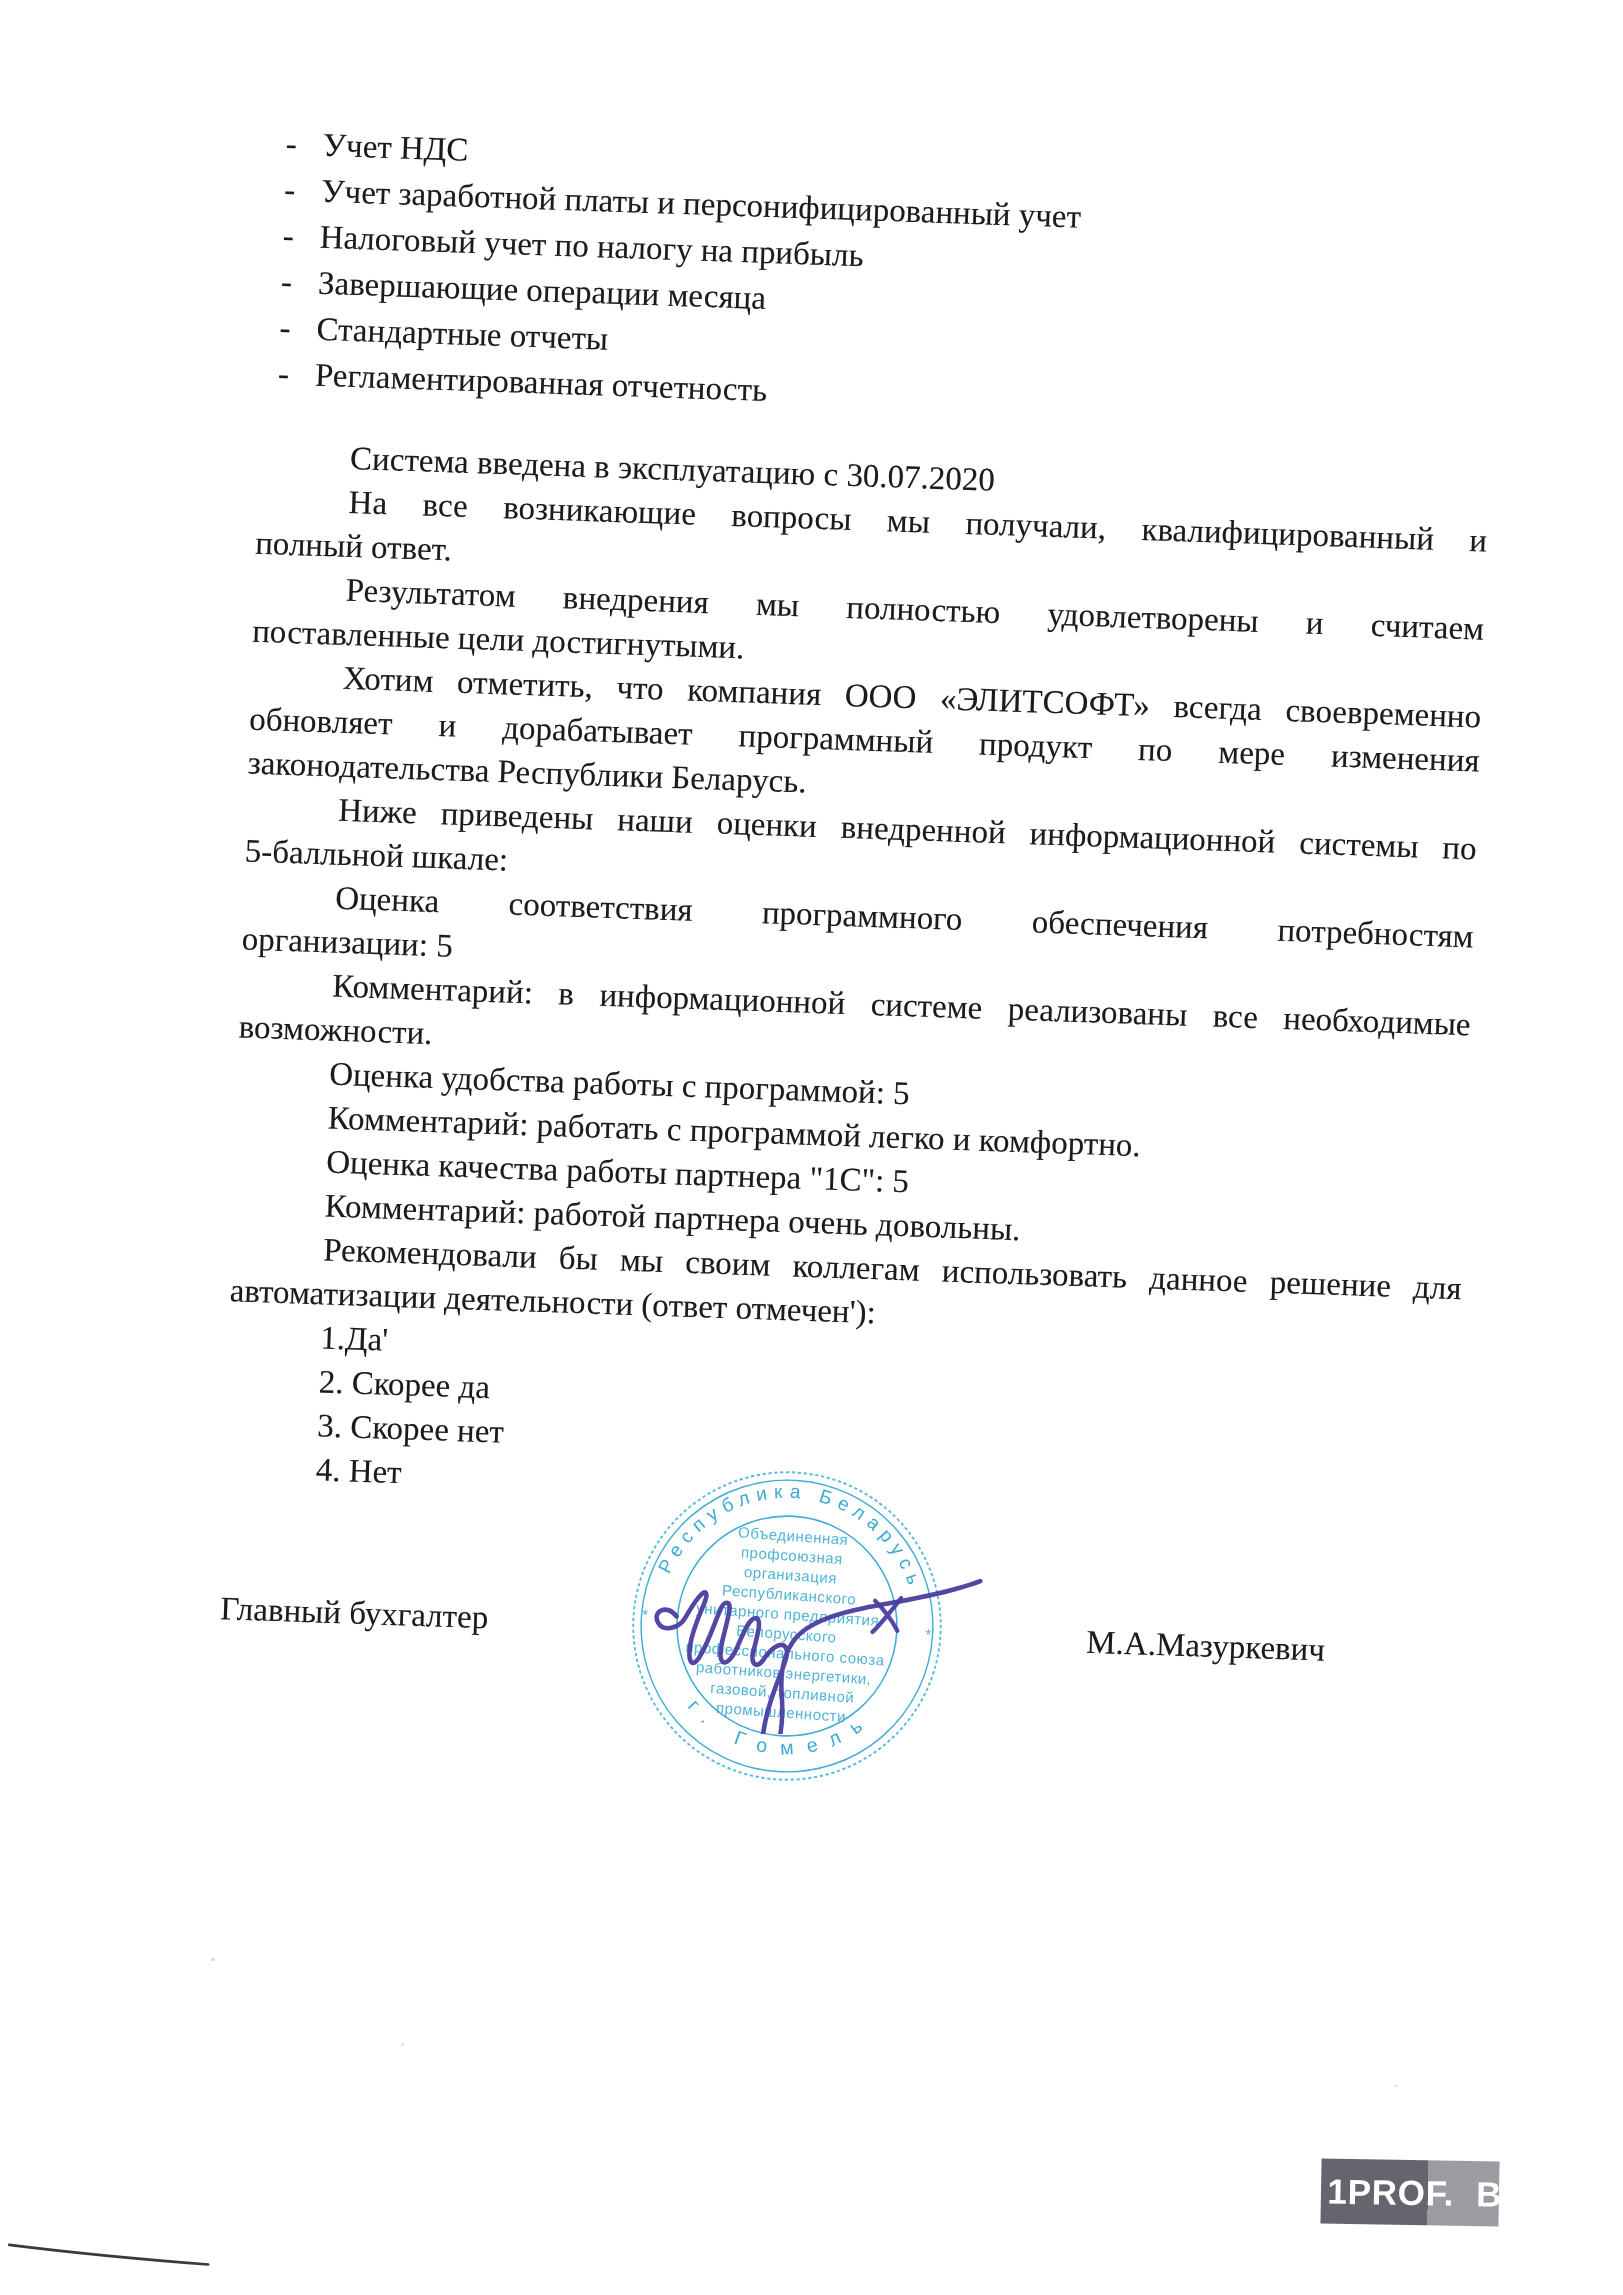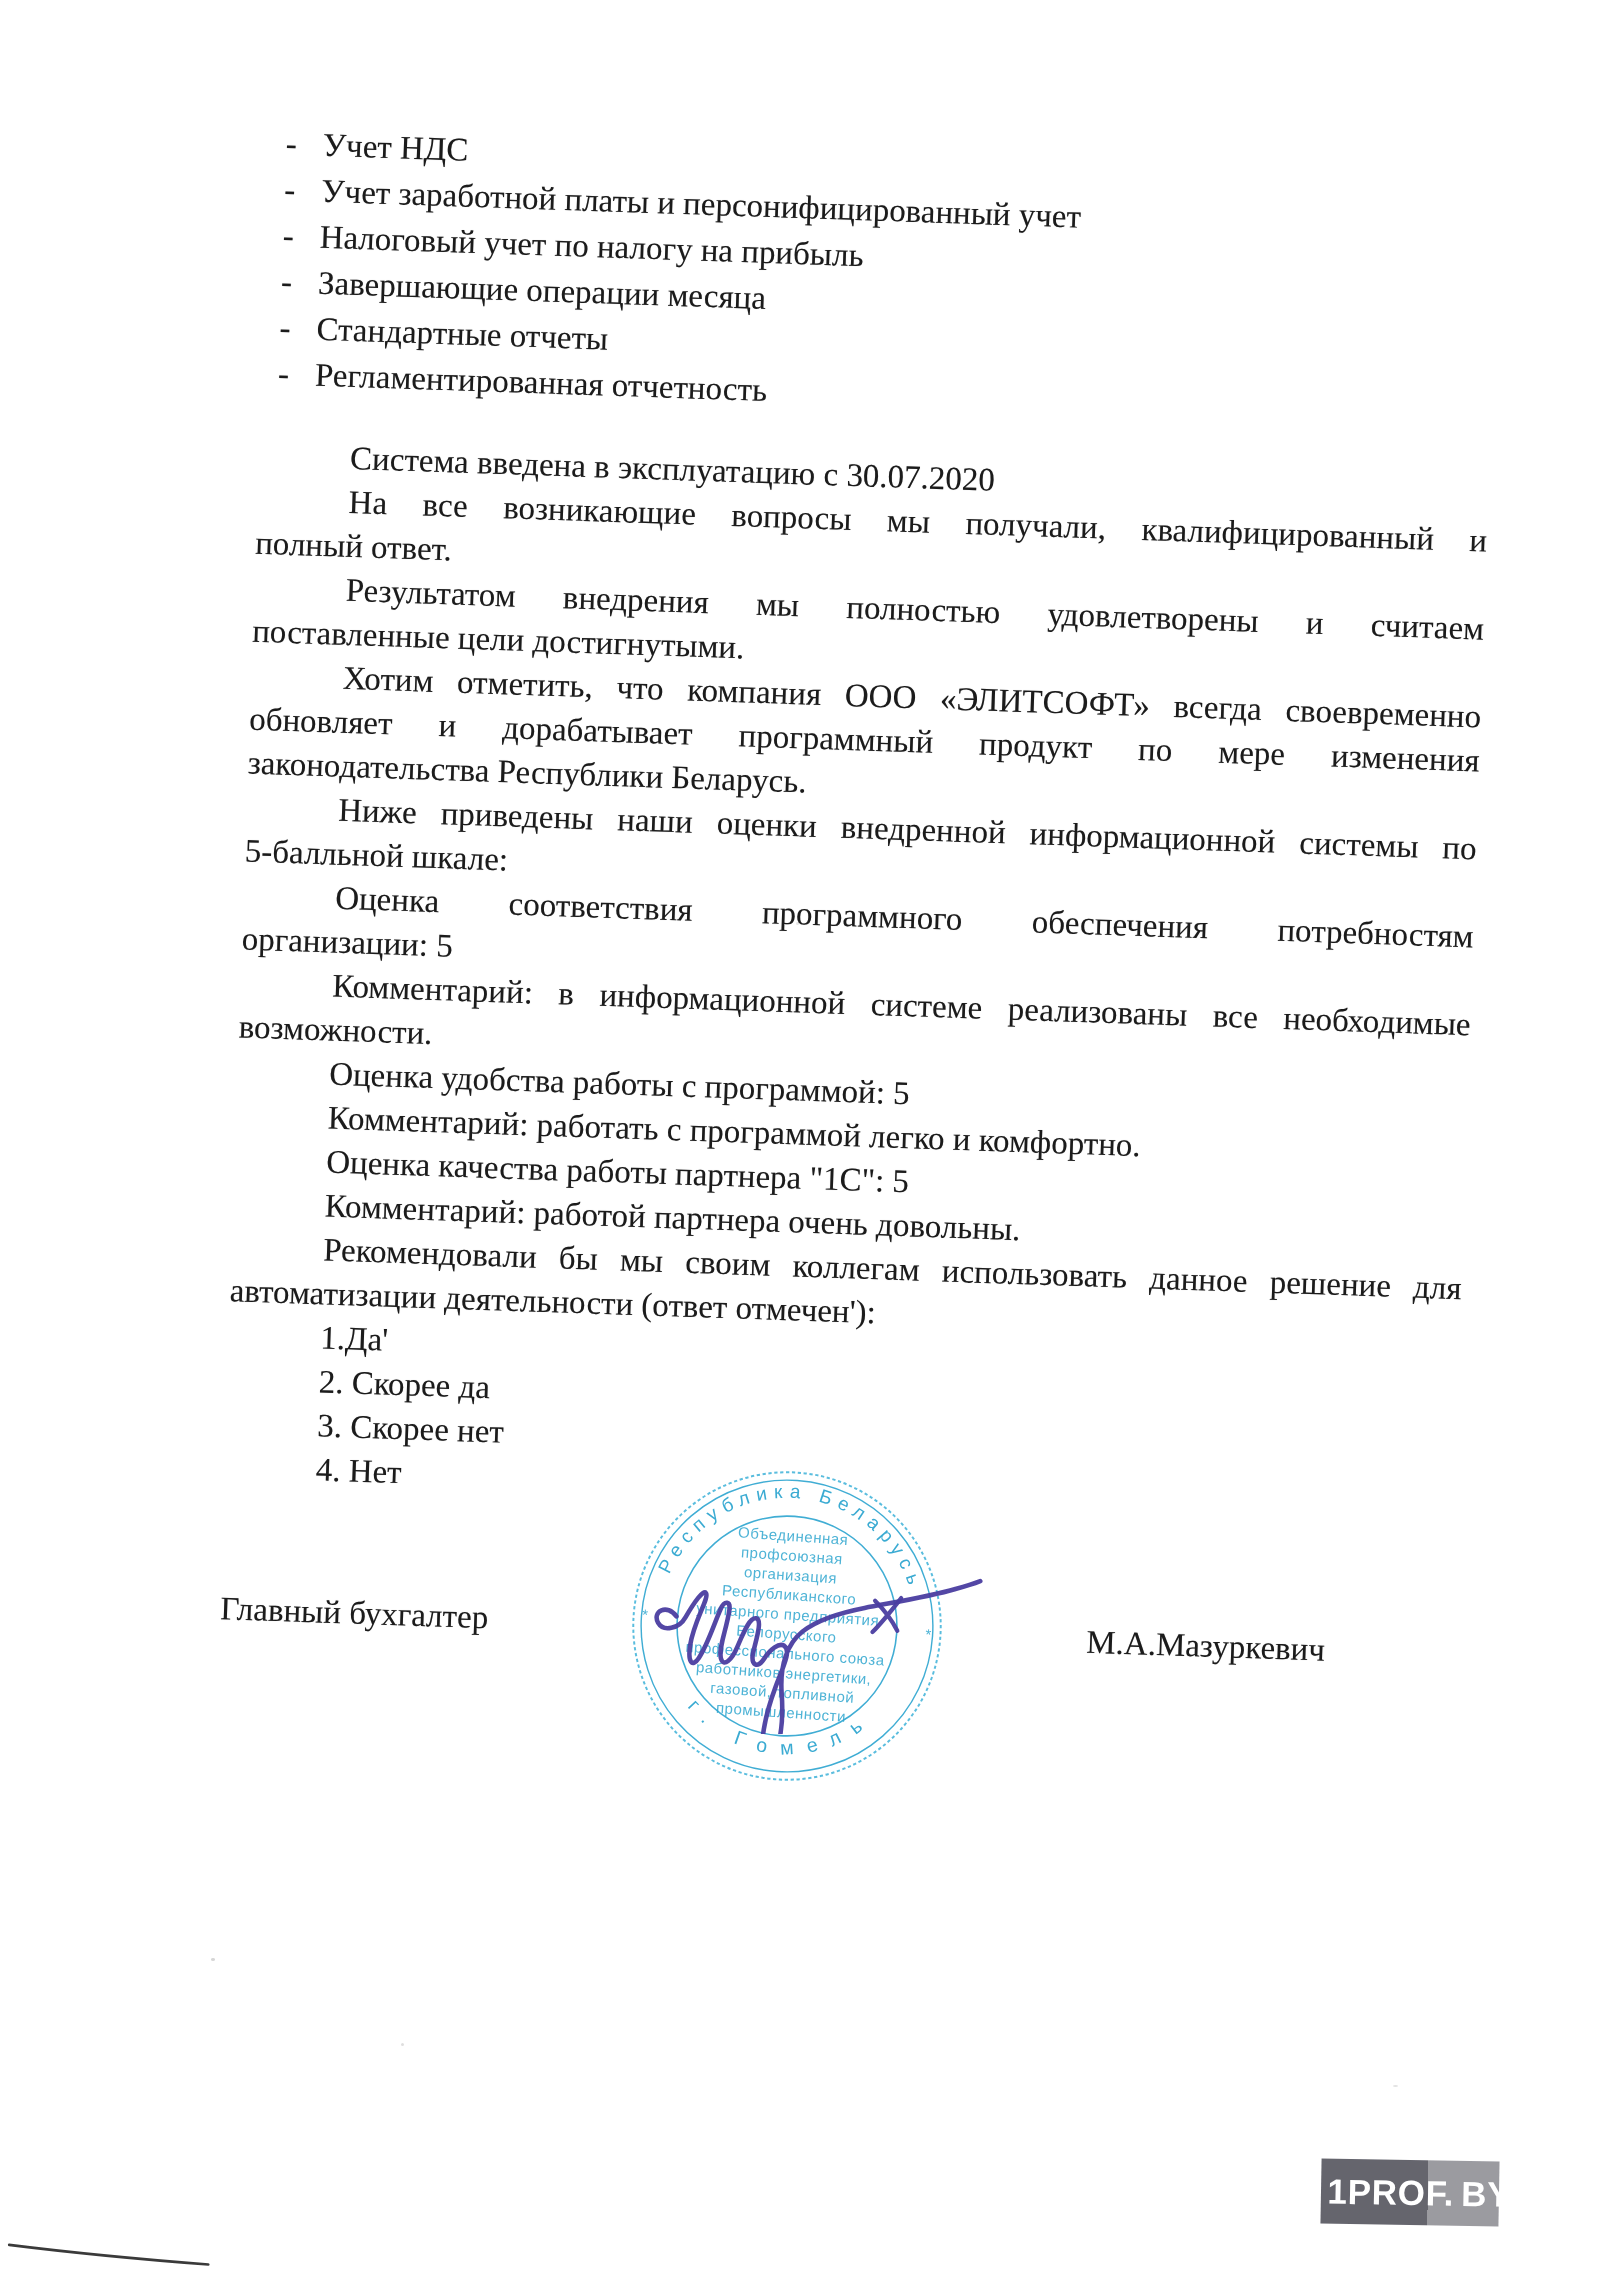--- a/index.html
+++ b/index.html
@@ -48,21 +48,21 @@
   .wm{
     position:absolute;left:1321px;top:2160px;width:178px;height:65px;
     background:linear-gradient(90deg,#5f5f68 0,#5f5f68 60%,#97979d 60%,#97979d 100%);
     display:flex;align-items:center;
     transform:rotate(1deg);
     font-family:"Liberation Sans","DejaVu Sans",sans-serif;
     font-weight:700;color:#ffffff;font-size:35px;letter-spacing:0.7px;
     opacity:.96;
   }
   .wm .wml{margin-left:6.5px;}
-  .wm .wmr{margin-left:7px;}
+  .wm .wmr{margin-left:22px;}
   
   .scanline{position:absolute;left:0;top:2233px;width:262px;height:46px;}
   .speck{position:absolute;border-radius:50%;background:rgba(0,0,0,.16);}
   .speck.s1{left:211px;top:1958px;width:3.9px;height:2.6px;}
   .speck.s2{left:401px;top:2043px;width:3.3px;height:3.3px;opacity:.8;}
   .speck.s3{left:1393px;top:2085px;width:4.6px;height:2px;opacity:.7;}
   .speck.s4{left:796px;top:922px;width:2.6px;height:2.6px;opacity:.6;}
 </style>
 </head>
 <body>

